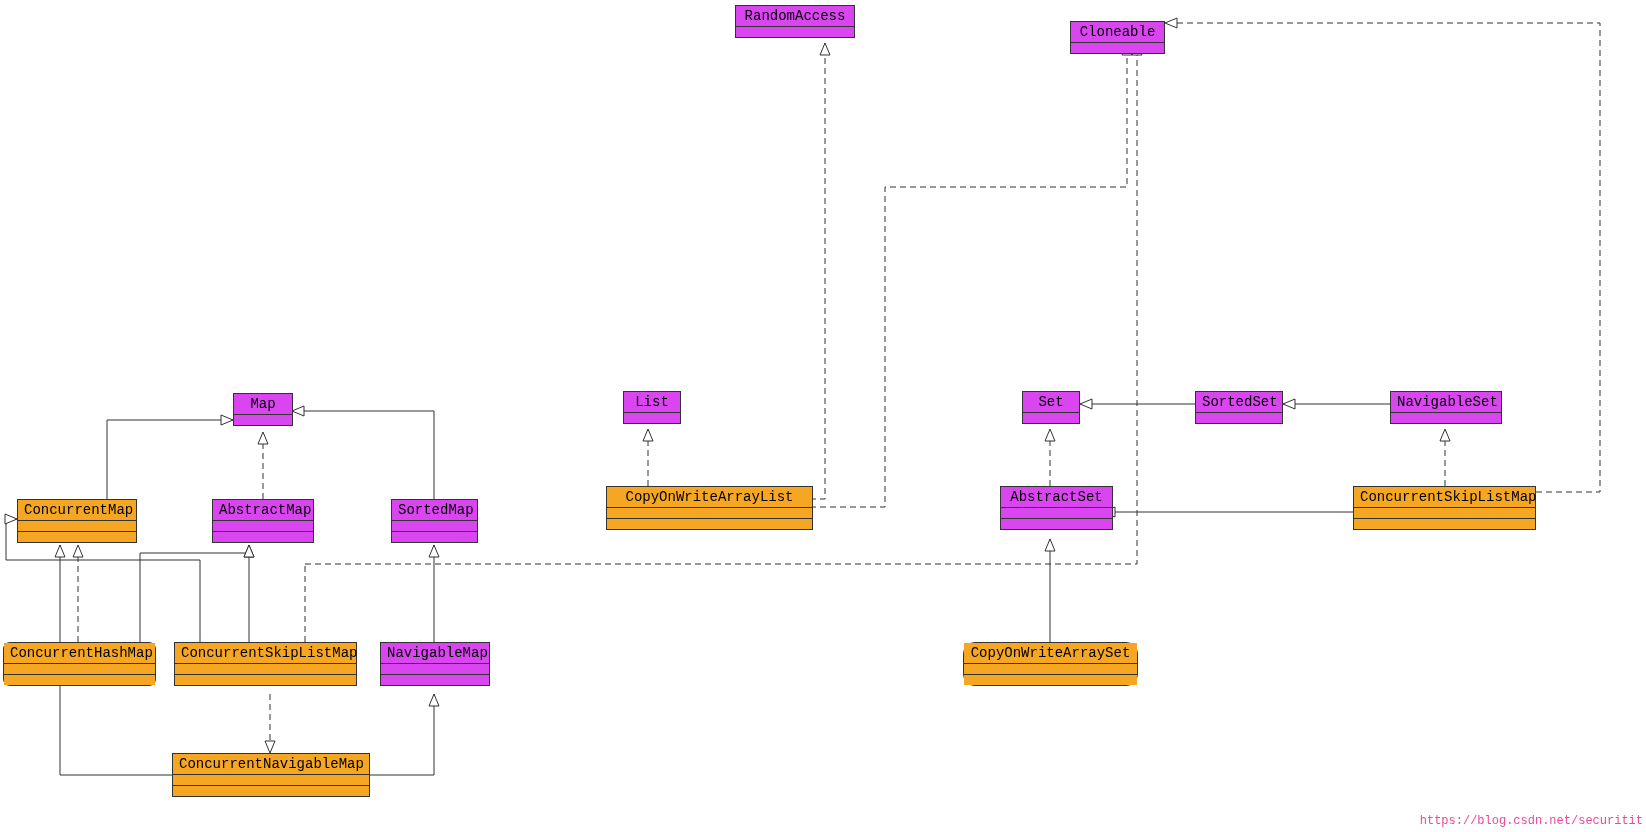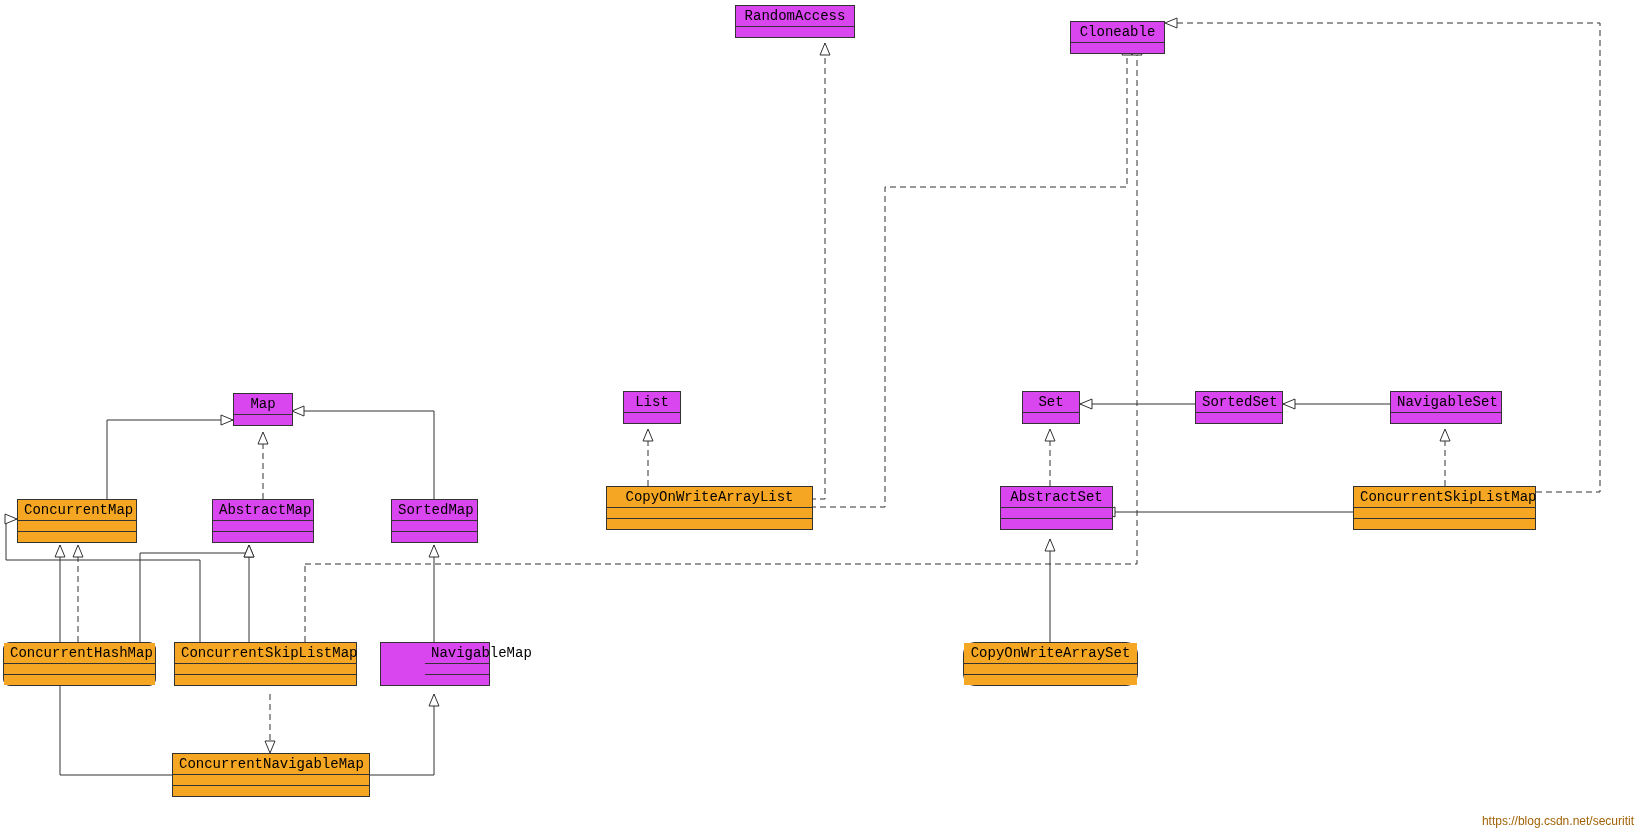--- a/index.html
+++ b/index.html
@@ -33,25 +33,25 @@
   .box.orange .sep   { background: #f5a623; border-top: 1px solid #333; }
   svg.edges {
     position: absolute;
     left: 0; top: 0;
     width: 1646px;
     height: 832px;
     pointer-events: none;
   }
   .watermark {
     position: absolute;
-    right: 12px;
+    right: 3px;
     bottom: 4px;
     font-size: 12px;
-    color: #a16207;
-    font-family: Liberation Sans, sans-serif;
+    color: #ec4899;
+    font-family: Liberation Mono, monospace;
   }
 </style>
 </head>
 <body>
 
 <svg class="edges" viewBox="0 0 1646 832">
   <defs>
 
     <marker id="tri" markerWidth="14" markerHeight="12" refX="13" refY="6" orient="auto" markerUnits="userSpaceOnUse">
       <path d="M1,1 L13,6 L1,11 Z" fill="#ffffff" stroke="#333" stroke-width="1"></path>
@@ -183,21 +183,21 @@
 <div class="box orange" style="left:3px; top:642px; width:153px;border-radius:7px;">
   <div class="title">ConcurrentHashMap</div>
   <div class="sep"></div>
     <div class="sep"></div>
 </div>
 <div class="box orange" style="left:174px; top:642px; width:183px;">
   <div class="title">ConcurrentSkipListMap</div>
   <div class="sep"></div>
     <div class="sep"></div>
 </div>
-<div class="box" style="left:380px; top:642px; width:110px;padding-left:44px;">
+<div class="box" style="left:380px; top:642px; width:110px;">
   <div class="title">NavigableMap</div>
   <div class="sep"></div>
     <div class="sep"></div>
 </div>
 <div class="box orange" style="left:963px; top:642px; width:175px;border-radius:12px;">
   <div class="title">CopyOnWriteArraySet</div>
   <div class="sep"></div>
     <div class="sep"></div>
 </div>
 

